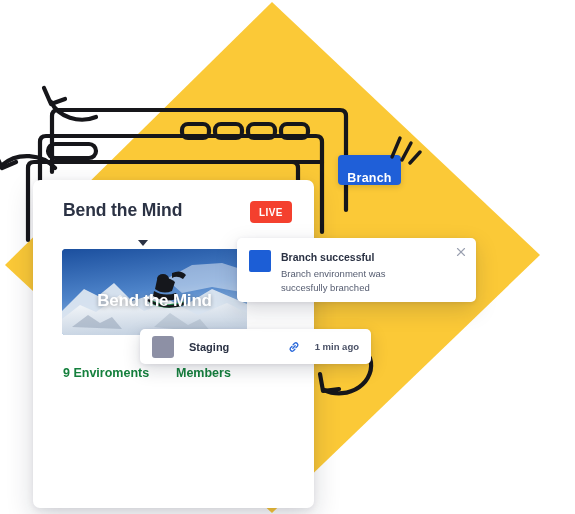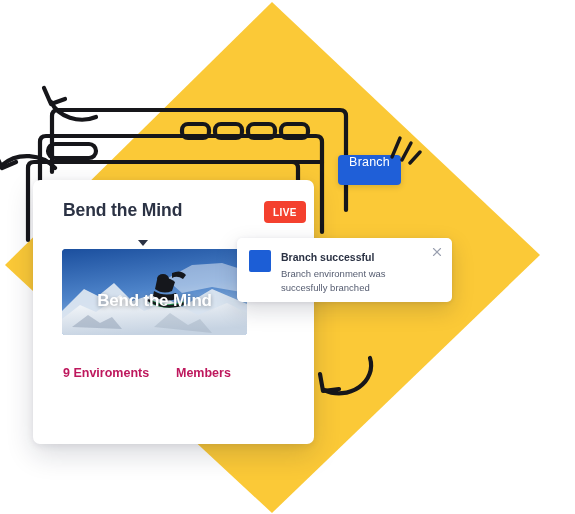--- a/index.html
+++ b/index.html
@@ -30,56 +30,56 @@
     z-index:2;
   }
 
   
   .branch-btn {
     position:absolute;
     left:338px; top:155px;
     width:63px; height:30px;
     background:#1f5fd8;
     border-radius:4px;
-    display:flex; align-items:flex-start; justify-content:center;
+    display:flex; align-items:flex-end; justify-content:center;
     color:#ffffff;
     font-size:12.5px;
-    font-weight:normal;
+    font-weight:bold;
     letter-spacing:.2px;
     z-index:6;
     box-shadow:0 2px 6px rgba(0,0,0,.14);
   }
   .sparkles {
     position:absolute;
     left:386px; top:132px;
     width:36px; height:34px;
     z-index:7;
   }
 
   
   .card {
     position:absolute;
     left:33px; top:180px;
-    width:281px; height:264px;
+    width:281px; height:328px;
     background:#ffffff;
     border-radius:7px;
     box-shadow:0 10px 28px rgba(20,25,50,.16), 0 2px 7px rgba(20,25,50,.08);
     z-index:4;
   }
   .card-title {
     position:absolute;
     left:30px; top:20px;
     font-size:17.5px;
     font-weight:bold;
     color:#2b3244;
     letter-spacing:-.1px;
   }
   .live-badge {
     position:absolute;
-    right:8px; top:21px;
+    right:22px; top:21px;
     width:42px; height:22px;
     background:#f4402e;
     border-radius:4px;
     display:flex; align-items:center; justify-content:center;
     color:#ffffff;
     font-size:10px;
     font-weight:bold;
     letter-spacing:.4px;
   }
   .caret {
@@ -117,21 +117,21 @@
   .stats {
     position:absolute;
     left:30px; top:186px;
     width:230px;
   }
   .stat-row {
     display:flex;
     margin-bottom:22px;
     font-size:12.5px;
     font-weight:bold;
-    color:#be185d;
+    color:#15803d;
   }
   .stat-left  { width:113px; }
   .stat-right { }
 
   
   .staging {
     position:absolute;
     left:140px; top:329px;
     width:231px; height:35px;
     background:#ffffff;
@@ -164,21 +164,21 @@
     right:12px;
     font-size:9.5px;
     font-weight:bold;
     color:#4a5166;
   }
 
   
   .toast {
     position:absolute;
     left:237px; top:238px;
-    width:215px; height:64px;
+    width:239px; height:64px;
     background:#ffffff;
     border-radius:5px;
     box-shadow:0 8px 22px rgba(20,25,50,.17), 0 1px 4px rgba(20,25,50,.09);
     z-index:8;
   }
   .toast-swatch {
     position:absolute;
     left:12px; top:12px;
     width:22px; height:22px;
     background:#1c5ed6;
@@ -317,20 +317,30 @@
     <div class="stats">
       <div class="stat-row">
         <div class="stat-left">9 Enviroments</div>
         <div class="stat-right">Members</div>
       </div>
     </div>
   </div>
 
   <div class="caret"></div>
 
+  <div class="staging">
+    <div class="staging-swatch"></div>
+    <div class="staging-name">Staging</div>
+    <svg class="link-icon" viewBox="0 0 24 24" fill="none" stroke="currentColor" stroke-width="2.4" stroke-linecap="round">
+      <path d="M10 14 L14 10"></path>
+      <path d="M8.5 11 L6 13.5 a3.6 3.6 0 0 0 5 5 L13.5 16"></path>
+      <path d="M15.5 13 L18 10.5 a3.6 3.6 0 0 0 -5 -5 L10.5 8"></path>
+    </svg>
+    <div class="staging-time">1 min ago</div>
+  </div>
 
   <div class="toast">
     <div class="toast-swatch"></div>
     <div class="toast-title">Branch successful</div>
     <div class="toast-body">Branch environment was succesfully branched</div>
     <svg class="toast-close" viewBox="0 0 24 24" fill="none" stroke="currentColor" stroke-width="2.2" stroke-linecap="round">
       <line x1="5" y1="5" x2="19" y2="19"></line>
       <line x1="19" y1="5" x2="5" y2="19"></line>
     </svg>
   </div>

